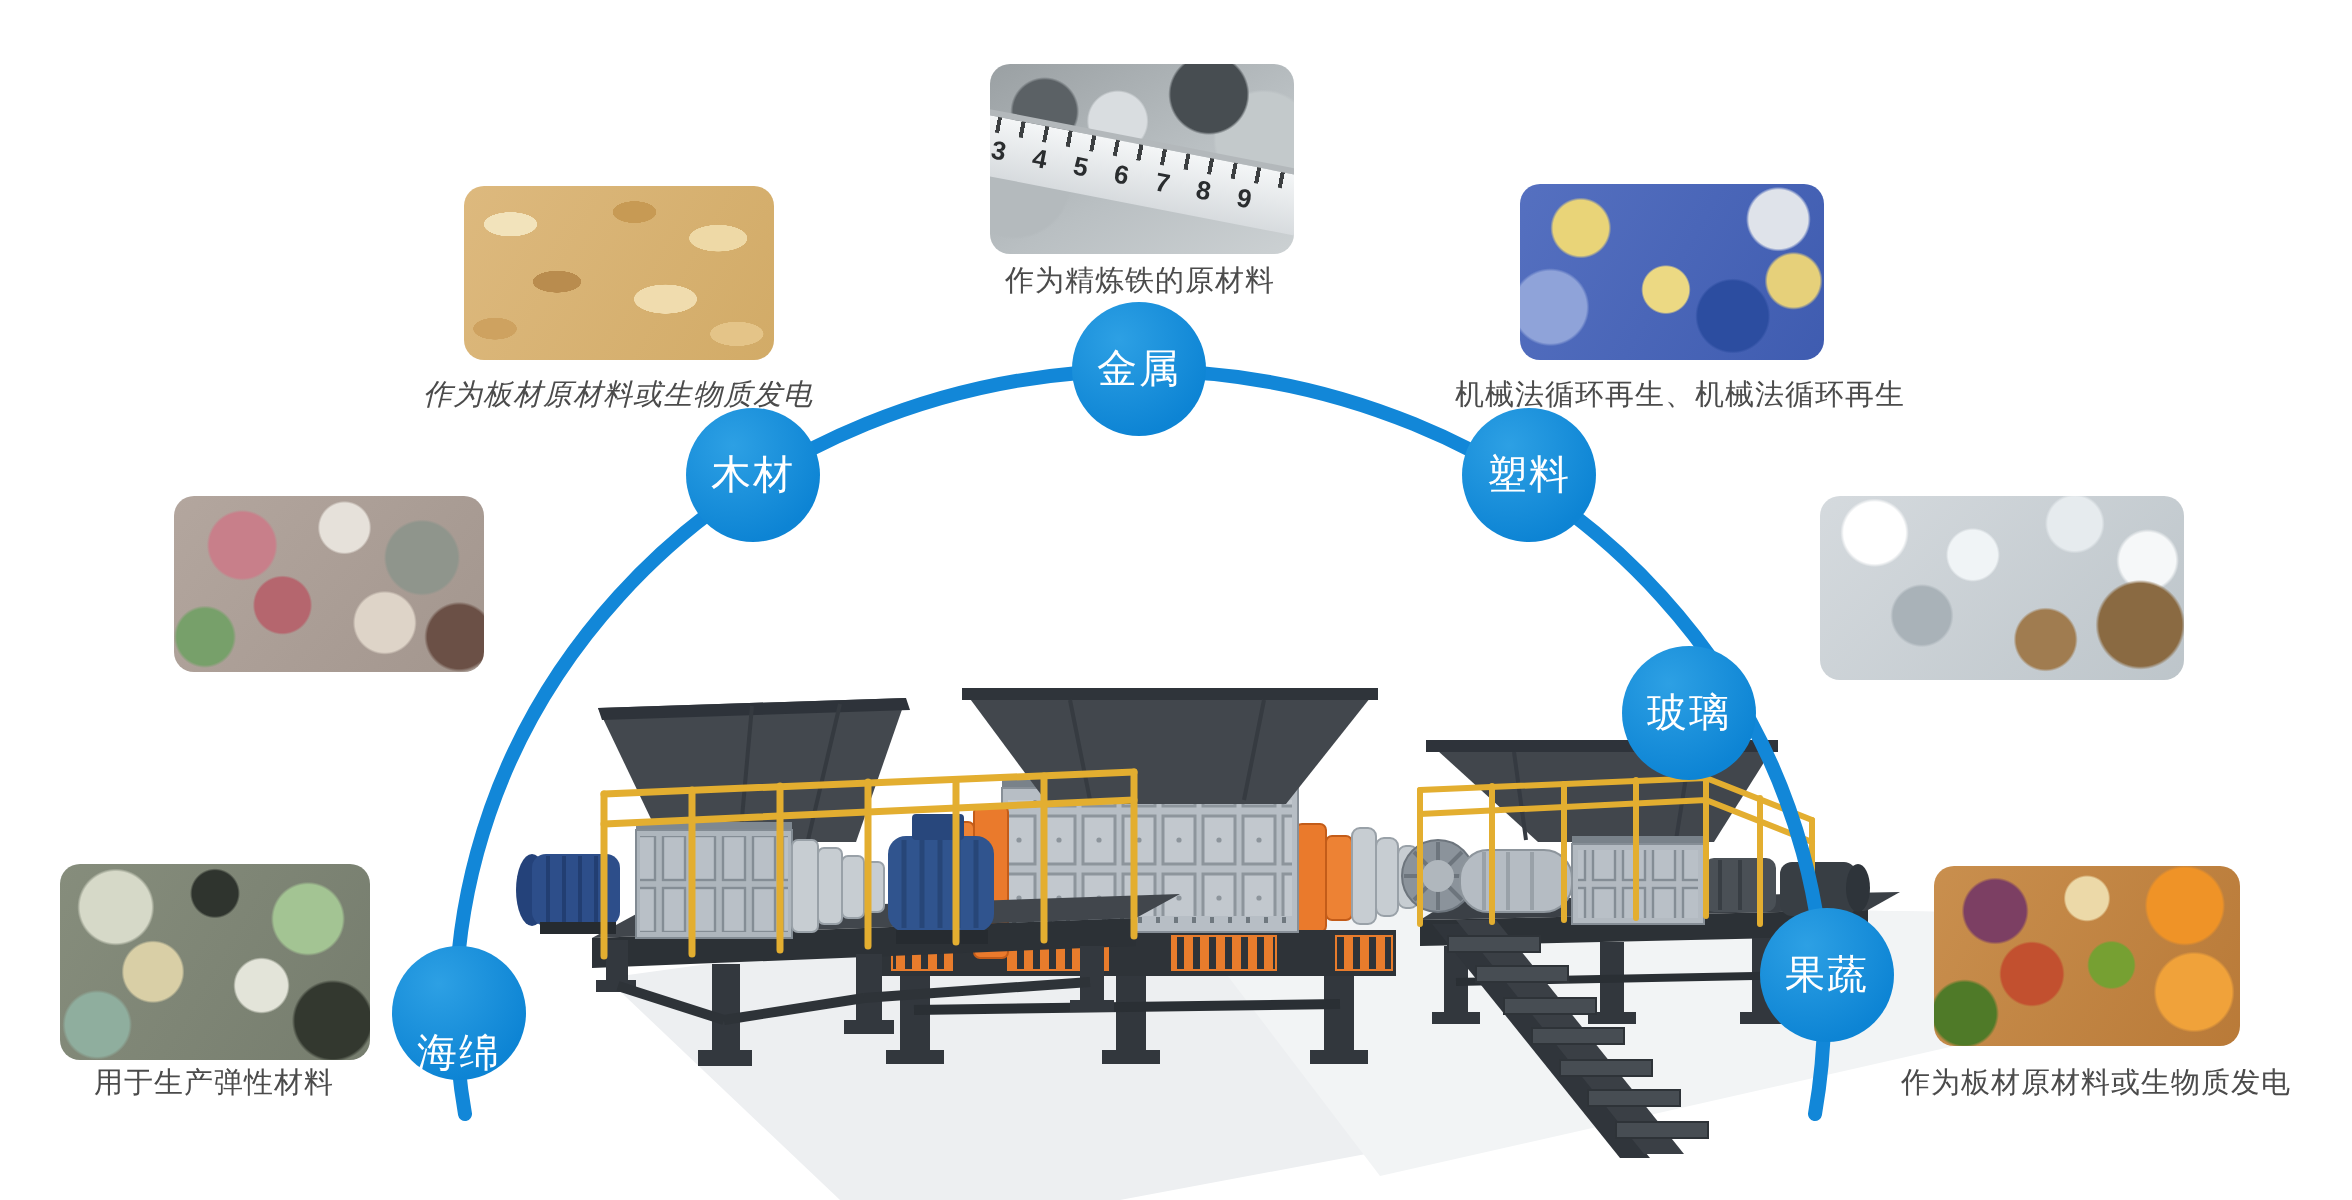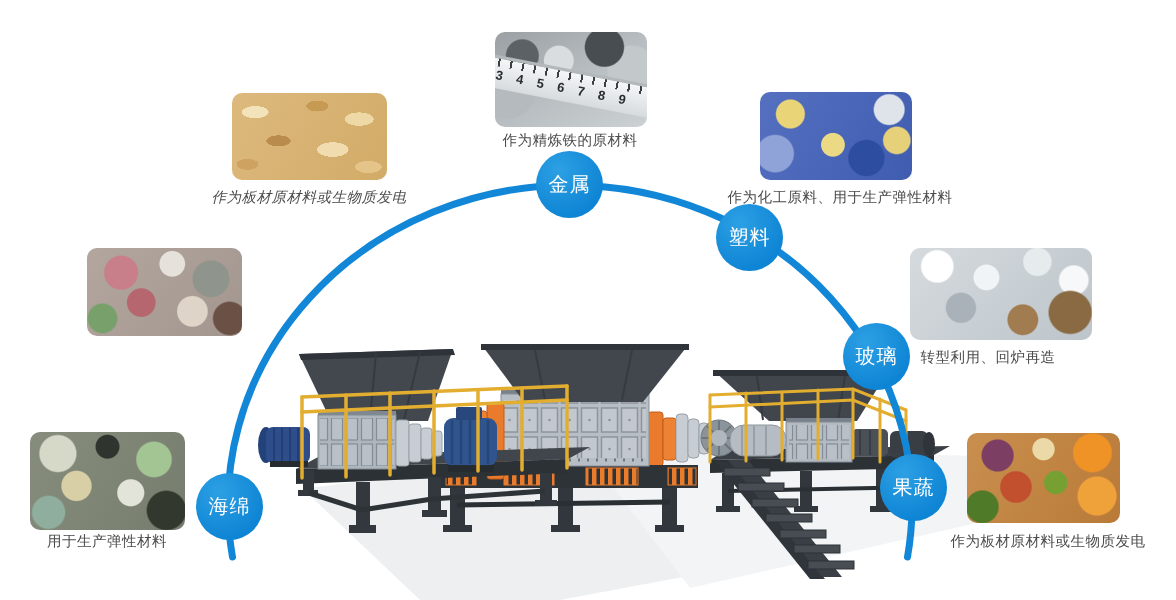--- a/index.html
+++ b/index.html
@@ -94,24 +94,24 @@
   #caption-glass{left:868px;top:348px;}
   #caption-sponge{left:-13px;top:532px;}
   #caption-produce{left:928px;top:532px;}
   
   .node{position:absolute;width:67px;height:67px;border-radius:50%;z-index:4;
     background:radial-gradient(circle at 35% 28%,#2da0e4,#0d84d4 75%);
     display:flex;align-items:center;justify-content:center;
     color:#fff;font-size:20px;letter-spacing:1px;}
   #node-metal{left:536px;top:151px;}
   #node-wood{left:343px;top:204px;}
-  #node-plastic{left:716px;top:204px;}
+  #node-plastic{left:731px;top:204px;}
   #node-fabric{left:235px;top:322px;}
-  #node-glass{left:843px;top:323px;}
-  #node-sponge{left:196px;top:473px;}
+  #node-glass{left:811px;top:323px;}
+  #node-sponge{left:196px;top:473px;align-items:flex-end;}
   #node-produce{left:880px;top:454px;}
 </style>
 </head>
 <body>
 
 <div class="stage">
 
   <svg class="scene" width="1176" height="600" viewBox="0 0 1176 600">
     <defs>
       <pattern id="panelBig" width="20" height="29" patternUnits="userSpaceOnUse">
@@ -283,28 +283,30 @@
   </div>
   <div class="photo" id="photo-wood"></div>
   <div class="photo" id="photo-plastic"></div>
   <div class="photo" id="photo-fabric"></div>
   <div class="photo" id="photo-glass"></div>
   <div class="photo" id="photo-sponge"></div>
   <div class="photo" id="photo-produce"></div>
 
   <div class="caption" id="caption-metal">作为精炼铁的原材料</div>
   <div class="caption" id="caption-wood">作为板材原材料或生物质发电</div>
-  <div class="caption" id="caption-plastic">作为化工原料、用于生产弹性材料</div>
-  <div class="caption" id="caption-glass">转型利用、回炉再造</div>
+  <div class="caption" id="caption-plastic">机械法循环再生、机械法循环再生</div>
   <div class="caption" id="caption-sponge">用于生产弹性材料</div>
   <div class="caption" id="caption-produce">作为板材原材料或生物质发电</div>
 
   <div class="node" id="node-metal">
       <span>金属</span>
     </div>
+  <div class="node" id="node-wood">
+      <span>木材</span>
+    </div>
   <div class="node" id="node-plastic">
       <span>塑料</span>
     </div>
   <div class="node" id="node-glass">
       <span>玻璃</span>
     </div>
   <div class="node" id="node-sponge">
       <span>海绵</span>
     </div>
   <div class="node" id="node-produce">

